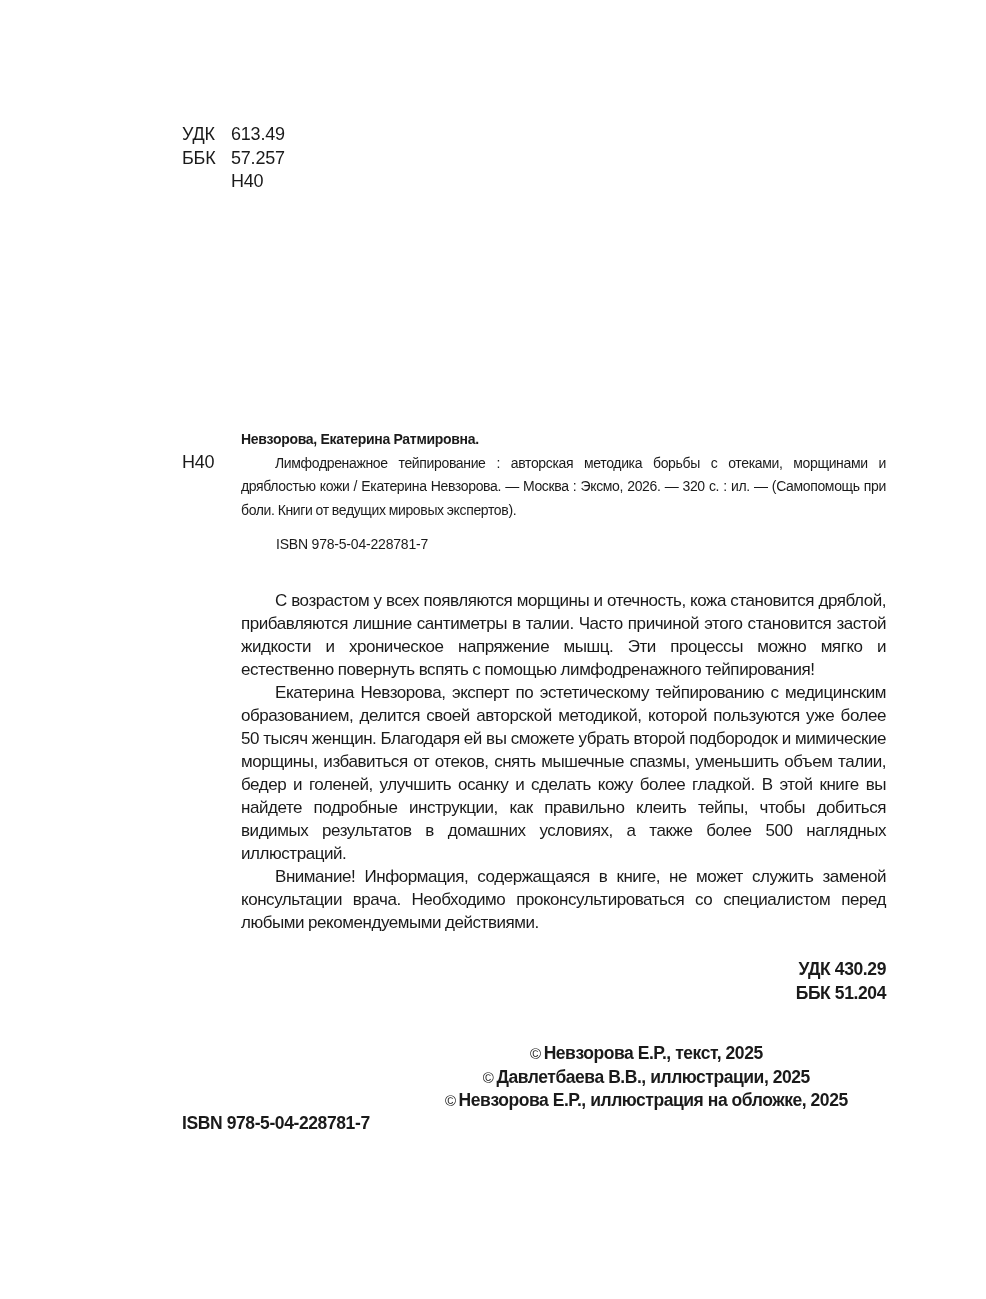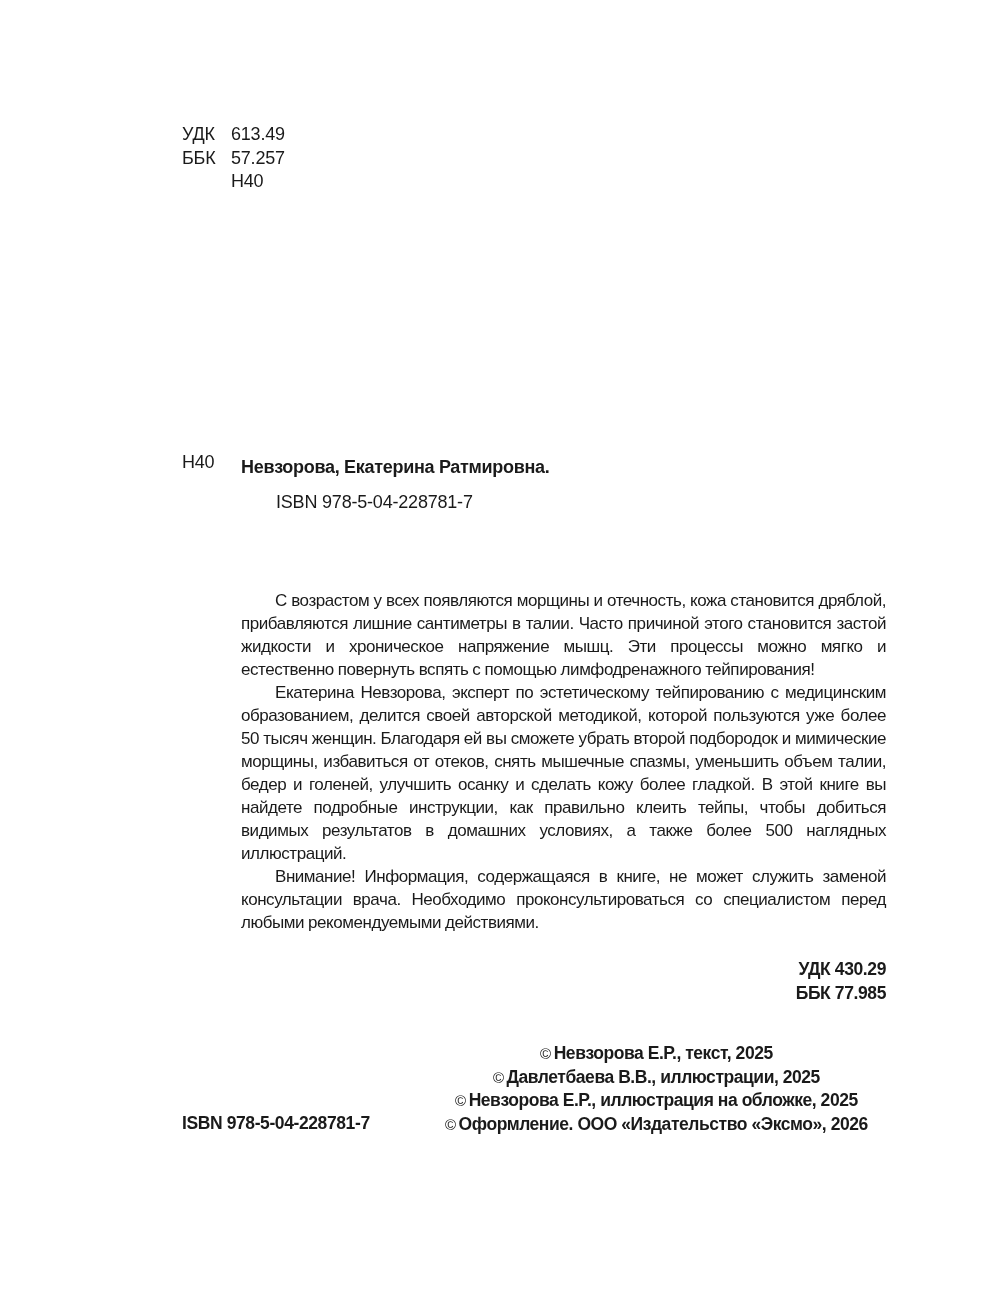--- a/index.html
+++ b/index.html
@@ -44,23 +44,22 @@
       width: 49px;
       display: inline-block;
     }
 
     
     .biblio {
       position: absolute;
       left: 241px;
       top: 428px;
       width: 645px;
-      font-size: 18px;
+      font-size: 14px;
       line-height: 23.5px;
-      margin-top: 28px;
     }
     .author {
       font-weight: bold;
       letter-spacing: -0.3px;
       white-space: nowrap;
     }
     .cutter-left {
       position: absolute;
       left: 182px;
       top: 451px;
@@ -155,44 +154,42 @@
     <div class="row">
       <span class="k"></span>
       <span>Н40</span>
     </div>
   </div>
 
   <div class="cutter-left cond">Н40</div>
 
   <div class="biblio cond">
     <div class="author">Невзорова, Екатерина Ратмировна.</div>
+    <div class="description">Лимфодренажное тейпирование : авторская методика борьбы с отеками, морщинами и дряблостью кожи / Екатерина Невзорова. — Москва : Эксмо, 2026. — 320 с. : ил. — (Самопомощь при боли. Книги от ведущих мировых экспертов).</div>
     <div class="isbn-line">ISBN 978-5-04-228781-7</div>
   </div>
 
   <div class="annotation cond">
     <p>С возрастом у всех появляются морщины и отечность, кожа становится дряблой, прибавляются лишние сантиметры в талии. Часто причиной этого становится застой жидкости и хроническое напряжение мышц. Эти процессы можно мягко и естественно повернуть вспять с помощью лимфодренажного тейпирования!</p>
     <p>Екатерина Невзорова, эксперт по эстетическому тейпированию с меди­цинским образованием, делится своей авторской методикой, которой поль­зуются уже более 50 тысяч женщин. Благодаря ей вы сможете убрать второй подбородок и мимические морщины, избавиться от отеков, снять мышечные спазмы, уменьшить объем талии, бедер и голеней, улучшить осанку и сделать кожу более гладкой. В этой книге вы найдете подробные инструкции, как правильно клеить тейпы, чтобы добиться видимых результатов в домашних условиях, а также более 500 наглядных иллюстраций.</p>
     <p>Внимание! Информация, содержащаяся в книге, не может служить заме­ной консультации врача. Необходимо проконсультироваться со специали­стом перед любыми рекомендуемыми действиями.</p>
   </div>
 
   <div class="udk-bbk-right cond">
     <div>УДК 430.29</div>
-    <div>ББК 77.985</div>
+    <div>ББК 51.204</div>
   </div>
 
   <div class="copyright cond">
     <span class="c-row">
       <span class="sym">©</span><span>Невзорова Е.Р., текст, 2025</span>
     </span>
     <span class="c-row">
       <span class="sym">©</span><span>Давлетбаева В.В., иллюстрации, 2025</span>
     </span>
     <span class="c-row">
       <span class="sym">©</span><span>Невзорова Е.Р., иллюстрация на обложке, 2025</span>
     </span>
-    <span class="c-row">
-      <span class="sym">©</span><span>Оформление. ООО «Издательство «Эксмо», 2026</span>
-    </span>
   </div>
 
   <div class="isbn-bottom cond">ISBN 978-5-04-228781-7</div>
 
 </div>
 
 </body></html>

